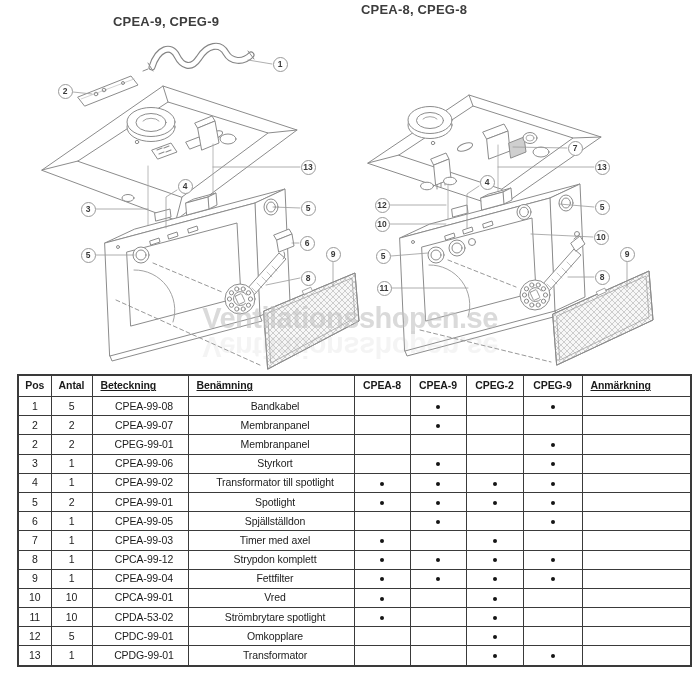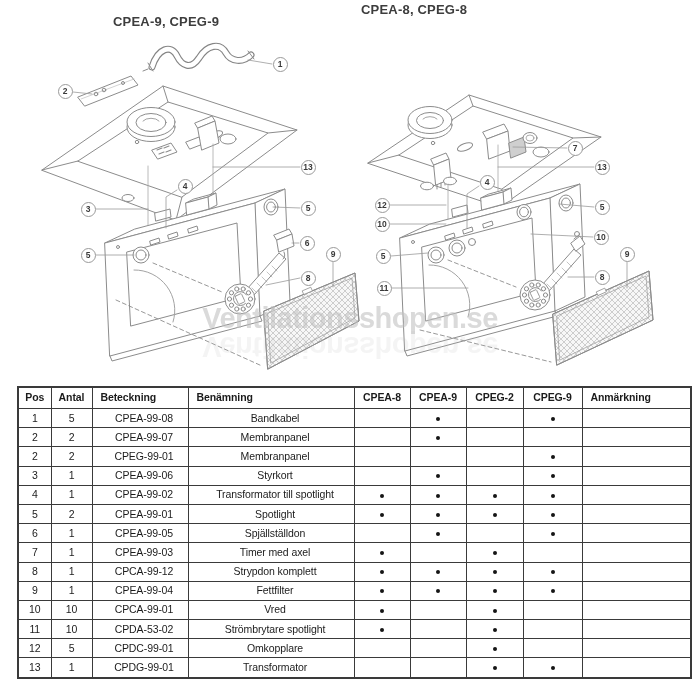--- a/index.html
+++ b/index.html
@@ -10,28 +10,28 @@
   #dt-right{left:361px;top:2px;}
   #artwork{position:absolute;left:0;top:0;}
   .callout{position:absolute;width:15px;height:15px;box-sizing:border-box;
     border:1px solid #9a9a9a;border-radius:50%;background:#fff;color:#3a3a3a;
     font-size:8.5px;font-weight:700;display:flex;align-items:center;justify-content:center;
     line-height:1;z-index:4;}
   .watermark{position:absolute;left:0;top:302px;width:700px;text-align:center;
     font-size:29px;font-weight:700;color:#c2c2c2;opacity:.6;letter-spacing:-.5px;z-index:3;
     pointer-events:none;}
   .watermark.reflection{top:330px;transform:scaleY(-1);opacity:.17;}
-  table.parts-table{position:absolute;left:17px;top:386px;width:673px;
+  table.parts-table{position:absolute;left:17px;top:374px;width:673px;
     border-collapse:collapse;table-layout:fixed;font-size:10.5px;color:#1b1b1b;
     letter-spacing:-.1px;z-index:2;padding-left:42px;}
   table.parts-table{border:2px solid #3a3a3a;}
   .parts-table th,.parts-table td{border:1px solid #3a3a3a;height:18.2px;padding:0;
     line-height:1.05;overflow:hidden;white-space:nowrap;background:#fff;}
   .parts-table th{height:20px;font-size:10.5px;font-weight:700;text-align:center;}
-  .parts-table th.c2,.parts-table th.c3,.parts-table th.c8{text-align:left;padding-left:8px;}
+  .parts-table th.c2,.parts-table th.c3,.parts-table th.c8{text-align:left;padding-left:8px;text-decoration:underline;}
   .parts-table td.c0,.parts-table td.c1{text-align:center;}
   .parts-table td.c2,.parts-table td.c3,.parts-table td.c8{text-align:center;padding-left:8px;}
   .parts-table td.dotcell{text-align:center;}
   .dot{display:inline-block;width:4px;height:4px;border-radius:50%;background:#151515;vertical-align:middle;}
 </style>
 </head>
 <body>
 
 <div class="screen">
 

